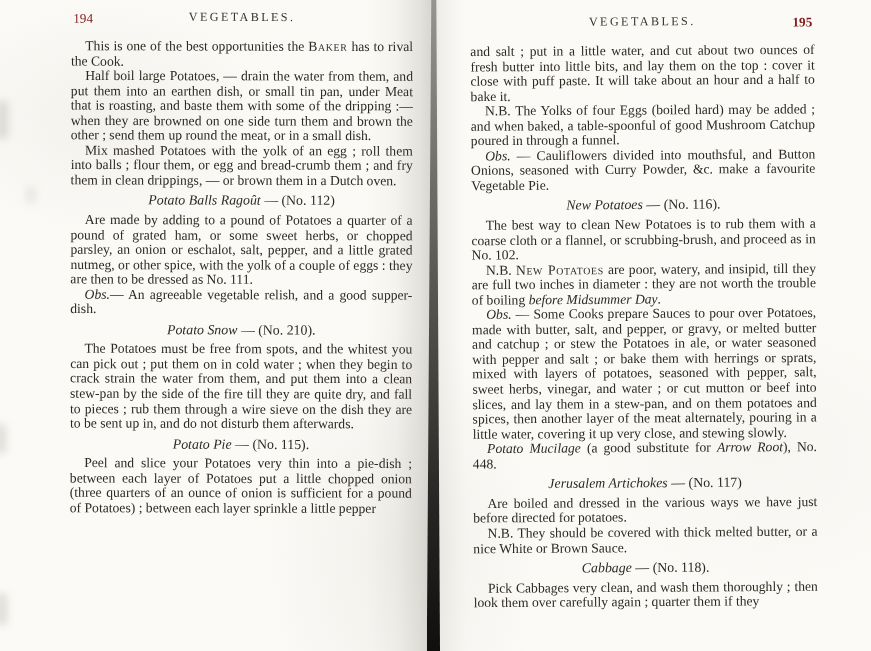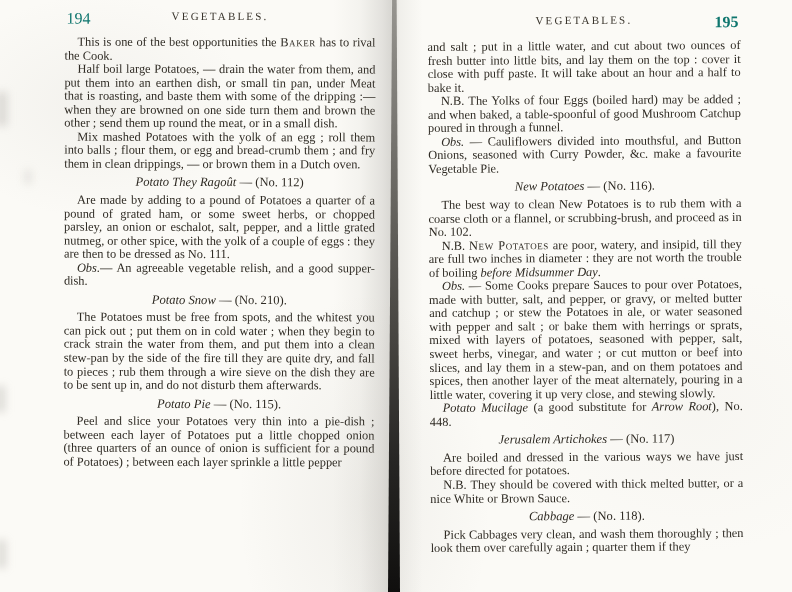--- a/index.html
+++ b/index.html
@@ -33,21 +33,21 @@
     margin-bottom: 9px;
     font-size: 12px;
   }
   .running-title {
     display: block;
     text-align: center;
     font-size: 11px;
     letter-spacing: 2.2px;
     color: #39342c;
   }
-  .page-number { position: absolute; top: 0; font-size: 16px; color: #0f766e; }
+  .page-number { position: absolute; top: 0; font-size: 12px; color: #7f1d1d; }
   .page-number.pn-left  { left: 2px; }
   .page-number.pn-right { right: 2px; font-weight: bold; }
 
   .page-body {
     font-size: 12.4px;
     line-height: 13.55px;
     text-align: justify;
   }
   .para { margin: 0; text-indent: 13px; }
   .para.no-indent { text-indent: 0; }
@@ -95,21 +95,21 @@
 
   <div class="page page-left">
     <div class="page-header">
       <span class="page-number pn-left">194</span>
       <span class="running-title">VEGETABLES.</span>
     </div>
     <div class="page-body" id="left-body">
         <p class="para"><span>This is one of the best opportunities the </span><span class="smallcaps">Baker</span><span> has to rival the Cook.</span></p>
         <p class="para"><span>Half boil large Potatoes, — drain the water from them, and put them into an earthen dish, or small tin pan, under Meat that is roasting, and baste them with some of the dripping :—when they are browned on one side turn them and brown the other ; send them up round the meat, or in a small dish.</span></p>
         <p class="para"><span>Mix mashed Potatoes with the yolk of an egg ; roll them into balls ; flour them, or egg and bread-crumb them ; and fry them in clean drippings, — or brown them in a Dutch oven.</span></p>
-        <div class="recipe-heading"><span class="italic">Potato They Ragoût</span><span> — (No. 112)</span></div>
+        <div class="recipe-heading"><span class="italic">Potato Balls Ragoût</span><span> — (No. 112)</span></div>
         <p class="para"><span>Are made by adding to a pound of Potatoes a quarter of a pound of grated ham, or some sweet herbs, or chopped parsley, an onion or eschalot, salt, pepper, and a little grated nutmeg, or other spice, with the yolk of a couple of eggs : they are then to be dressed as No. 111.</span></p>
         <p class="para"><span class="italic">Obs.</span><span>— An agreeable vegetable relish, and a good supper-dish.</span></p>
         <div class="recipe-heading"><span class="italic">Potato Snow</span><span> — (No. 210).</span></div>
         <p class="para"><span>The Potatoes must be free from spots, and the whitest you can pick out ; put them on in cold water ; when they begin to crack strain the water from them, and put them into a clean stew-pan by the side of the fire till they are quite dry, and fall to pieces ; rub them through a wire sieve on the dish they are to be sent up in, and do not disturb them afterwards.</span></p>
         <div class="recipe-heading"><span class="italic">Potato Pie</span><span> — (No. 115).</span></div>
         <p class="para"><span>Peel and slice your Potatoes very thin into a pie-dish ; between each layer of Potatoes put a little chopped onion (three quarters of an ounce of onion is sufficient for a pound of Potatoes) ; between each layer sprinkle a little pepper</span></p>
       </div>
   </div>
 
   <div class="gutter-shade"></div>

